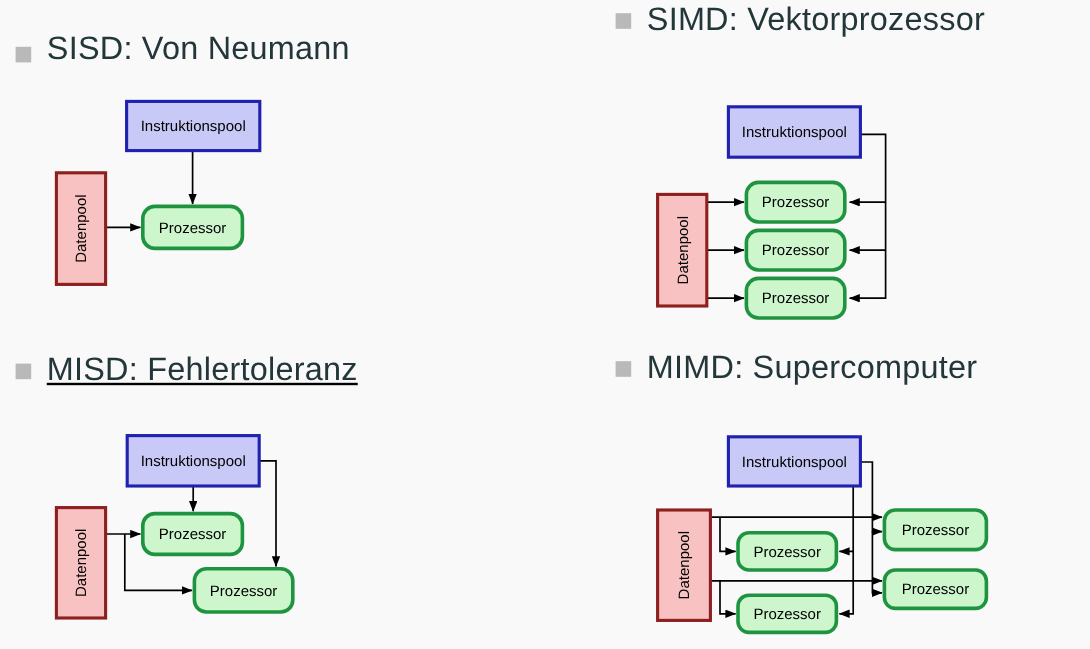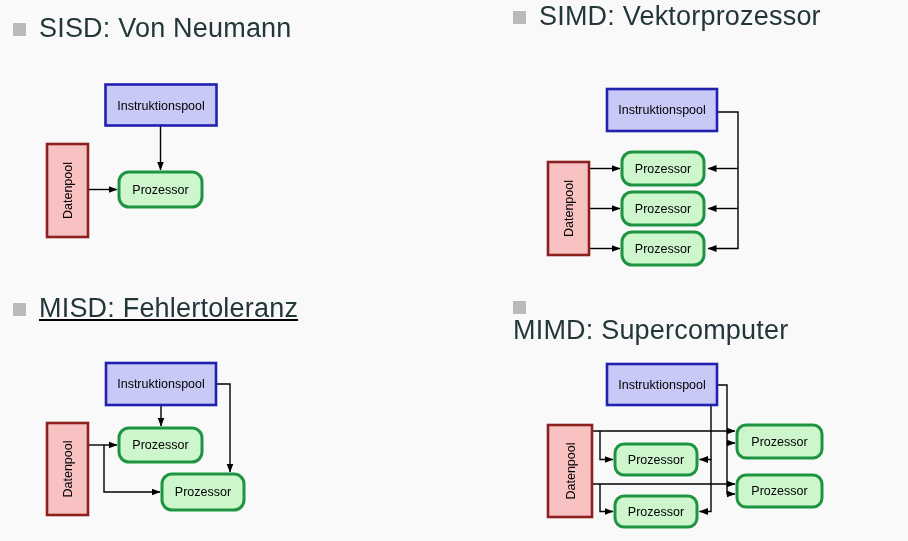--- a/index.html
+++ b/index.html
@@ -59,33 +59,33 @@
     font-size: 12.5px;
     fill: #000000;
   }
   .ah { fill: var(--arrow, #000000); }
 </style>
 </head>
 <body>
 
 <div class="slide">
 
-  <div class="title-row" style="left:13px; top:12px;">
+  <div class="title-row" style="left:13px; top:24px;align-items:center;">
     <span class="bullet"></span>
     <h2 class="sec-title">SISD: Von Neumann</h2>
   </div>
   <div class="title-row" style="left:513px; top:0;">
     <span class="bullet"></span>
     <h2 class="sec-title">SIMD: Vektorprozessor</h2>
   </div>
   <div class="title-row" style="left:13px; top:292px;text-decoration:underline;">
     <span class="bullet"></span>
     <h2 class="sec-title">MISD: Fehlertoleranz</h2>
   </div>
-  <div class="title-row" style="left:513px; top:290px;flex-direction:column;">
+  <div class="title-row" style="left:513px; top:290px;">
     <span class="bullet"></span>
     <h2 class="sec-title">MIMD: Supercomputer</h2>
   </div>
 
   <svg class="diagram" style="left:0; top:60px;" width="454" height="200" viewBox="0 60 454 200">
     <defs>
       <marker id="ah1" markerUnits="userSpaceOnUse" markerWidth="10" markerHeight="8" refX="8.5" refY="3.5" orient="auto">
         <path class="ah" d="M0,0 L9,3.5 L0,7 Z"></path>
       </marker>
     </defs>

